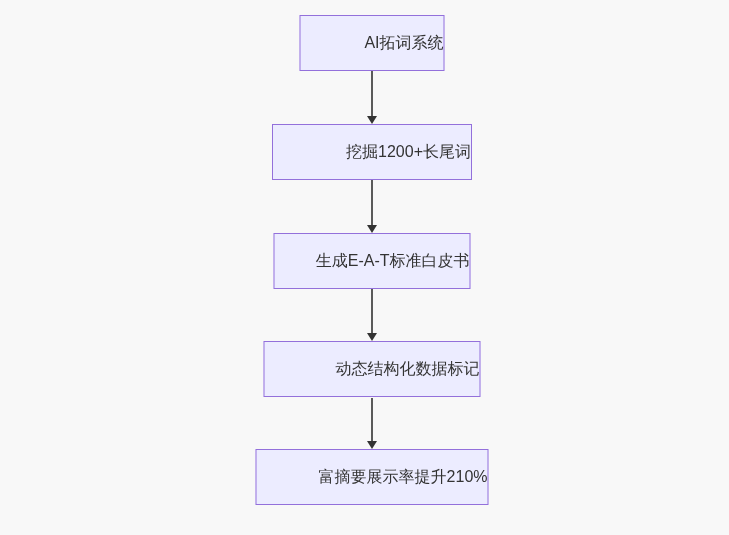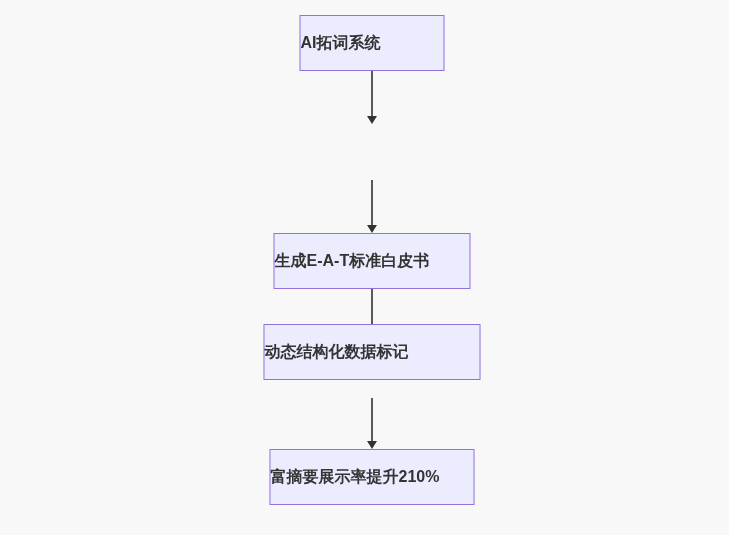--- a/index.html
+++ b/index.html
@@ -18,25 +18,24 @@
   .node {
     position: absolute;
     left: 372px;
     transform: translateX(-50%);
     height: 56px;
     background: #ECECFF;
     border: 1px solid #9370DB;
     box-sizing: border-box;
     display: flex;
     align-items: center;
-    justify-content: flex-start;
+    justify-content: flex-end;
     color: #333333;
     font-size: 16px;
     white-space: nowrap;
-    font-weight: bold;
   }
   .edge {
     position: absolute;
     left: 372px;
     transform: translateX(-50%);
     width: 12px;
   }
   .edge .line {
     position: absolute;
     left: 50%;
@@ -53,22 +52,22 @@
     width: 0;
     height: 0;
     border-left: 5px solid transparent;
     border-right: 5px solid transparent;
     border-top: 8px solid #333333;
   }
   
   #node-0 { top: 15px;  width: 145px; }
   #node-1 { top: 124px; width: 200px; }
   #node-2 { top: 233px; width: 197px; }
-  #node-3 { top: 324px; width: 217px; }
-  #node-4 { top: 449px; width: 205px; }
+  #node-3 { top: 341px; width: 217px; }
+  #node-4 { top: 449px; width: 233px; }
 
   #edge-0 { top: 71px;  height: 53px; }
   #edge-1 { top: 180px; height: 53px; }
   #edge-2 { top: 289px; height: 52px; }
   #edge-3 { top: 398px; height: 51px; }
   .edge .line { height: calc(100% - 7px); }
 </style>
 </head>
 <body>
 
@@ -76,20 +75,23 @@
 
   <div class="node" id="node-0">
     <span>AI拓词系统</span>
   </div>
 
   <div class="edge" id="edge-0">
     <div class="line"></div>
     <div class="arrowhead"></div>
   </div>
 
+  <div class="node" id="node-1">
+    <span>挖掘1200+长尾词</span>
+  </div>
 
   <div class="edge" id="edge-1">
     <div class="line"></div>
     <div class="arrowhead"></div>
   </div>
 
   <div class="node" id="node-2">
     <span>生成E-A-T标准白皮书</span>
   </div>
 

